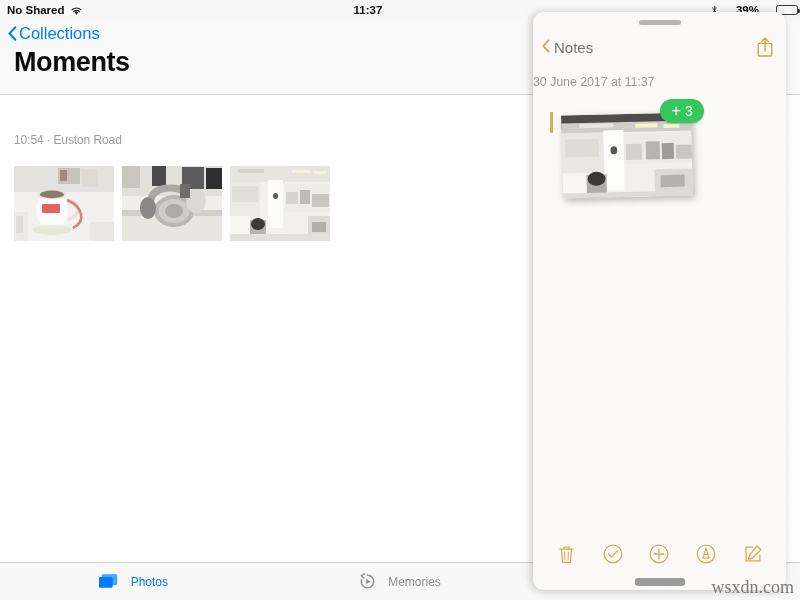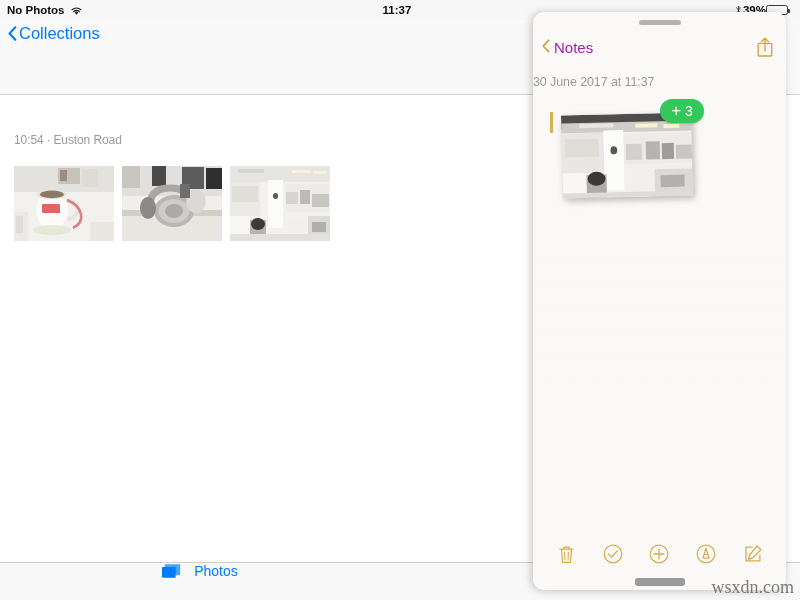--- a/index.html
+++ b/index.html
@@ -14,22 +14,22 @@
 
   
   .statusbar {
     position:absolute; top:0; left:0; width:800px; height:20px;
     background:#f7f7f7;
     display:flex; align-items:center;
     font-size:11.5px; font-weight:bold; color:#0a0a0a;
     z-index:5;
   }
   .sb-left { position:absolute; left:7px; display:flex; align-items:center; gap:5px; }
-  .sb-center { position:absolute; left:0; width:736px; text-align:center;margin-left:29px; }
-  .sb-right { position:absolute; right:12px; display:flex; align-items:center; gap:0; }
+  .sb-center { position:absolute; left:0; width:736px; text-align:center; }
+  .sb-right { position:absolute; right:2px; display:flex; align-items:center; gap:17px; }
   .wifi-icon { display:inline-block; width:13px; height:10px; position:relative; top:1px; }
   .bt-icon { display:inline-block; width:8px; height:12px; position:relative; top:1px; }
   .batt { display:flex; align-items:center; gap:2px; }
   .batt-shell {
     width:22px; height:10px; border:1.2px solid #3a3a3a; border-radius:2.5px;
     position:relative; padding:1px;
   }
   .batt-shell:after{
     content:""; position:absolute; right:-3.2px; top:3px; width:2px; height:4px;
     background:#3a3a3a; border-radius:0 1px 1px 0;
@@ -68,22 +68,22 @@
     background:#e9e9e9;
   }
   .thumb canvas, .thumb .art { width:100%; height:100%; display:block; }
 
   
   .tabbar {
     position:absolute; bottom:0; left:0; width:800px; height:38px;
     background:#f8f8f8; border-top:0.5px solid #cfcfcf;
     display:flex; z-index:4;
   }
-  .tab { flex:1; display:flex; align-items:flex-start; justify-content:center; gap:12px;
-         font-size:14px; cursor:pointer; }
+  .tab { flex:1; display:flex; align-items:center; justify-content:center; gap:12px;
+         font-size:12px; cursor:pointer; }
   .tab.active { color:#007aff; }
   .tab.inactive { color:#8e8e93; }
   .tab-ico { display:flex; align-items:center; }
 
   
   .slideover {
     position:absolute; top:12px; left:533px; width:253px; height:578px;
     background:#fbfaf8;
     border-radius:11px 11px 11px 11px;
     box-shadow:-3px 0 9px rgba(0,0,0,0.13), 0 2px 9px rgba(0,0,0,0.10);
@@ -104,21 +104,21 @@
   .grabber-bottom {
     position:absolute; bottom:4px; left:50%; transform:translateX(-50%);
     width:50px; height:8px; border-radius:3px; background:#9b9b9b;
     cursor:grab; z-index:3;
   }
   .notes-nav {
     position:absolute; top:22px; left:0; width:253px; height:36px; z-index:3;
   }
   .notes-back {
     position:absolute; left:9px; top:5px; display:flex; align-items:center; gap:4px;
-    color:#a21caf; font-size:15px; cursor:pointer;
+    color:#737373; font-size:15px; cursor:pointer;
   }
   .notes-share {
     position:absolute; right:12px; top:2px; cursor:pointer;
   }
   .notes-date {
     position:absolute; top:63px; left:0; width:253px; text-align:left;
     color:#9a9a9a; font-size:12.5px; z-index:3; letter-spacing:-0.1px;
   }
   .notes-caret {
     position:absolute; left:17px; top:100px; width:2.5px; height:21px;
@@ -156,21 +156,21 @@
     font-family:"Liberation Serif", serif;
   }
 </style>
 </head>
 <body>
 
 <div id="root">
 
   <div class="statusbar">
     <div class="sb-left">
-      <span>No Photos</span>
+      <span>No Shared</span>
       <span class="wifi-icon">
         <svg viewBox="0 0 16 12" width="13" height="10">
           <path d="M8 10.6 L10.4 7.6 A3.6 3.6 0 0 0 5.6 7.6 Z" fill="#1a1a1a"></path>
           <path d="M2.6 4.4 A8 8 0 0 1 13.4 4.4" stroke="#1a1a1a" stroke-width="1.5" fill="none" stroke-linecap="round"></path>
           <path d="M4.6 6.6 A5.2 5.2 0 0 1 11.4 6.6" stroke="#1a1a1a" stroke-width="1.5" fill="none" stroke-linecap="round"></path>
         </svg>
       </span>
     </div>
     <div class="sb-center">11:37</div>
     <div class="sb-right">
@@ -188,20 +188,21 @@
 
   <div class="navbar">
     <div class="back-btn">
       <span class="chev-left">
         <svg viewBox="0 0 10 17" width="9" height="15">
           <path d="M8.2 1.4 L1.6 8.5 L8.2 15.6" stroke="#007aff" stroke-width="2.3" fill="none" stroke-linecap="round" stroke-linejoin="round"></path>
         </svg>
       </span>
       <span>Collections</span>
     </div>
+    <div class="page-title">Moments</div>
   </div>
 
   <div class="moment-head">
     <div class="moment-sub">
       <span>10:54</span><span class="dot">·</span><span>Euston Road</span>
     </div>
   </div>
 
   <div class="thumbs">
     <div class="thumb">
@@ -271,20 +272,30 @@
 
   <div class="tabbar">
     <div class="tab active">
       <span class="tab-ico">
         <svg viewBox="0 0 22 18" width="20" height="17">
           <rect x="3" y="1" width="17" height="12" rx="1.2" fill="#4aa3ff"></rect>
           <rect x="0" y="4" width="15" height="12" rx="1.2" fill="#007aff"></rect>
         </svg>
       </span>
       <span>Photos</span>
+    </div>
+    <div class="tab inactive">
+      <span class="tab-ico">
+        <svg viewBox="0 0 20 20" width="17" height="17">
+          <path d="M10 2.6 a7.4 7.4 0 1 1 -7 5" stroke="#8e8e93" stroke-width="1.6" fill="none" stroke-linecap="round"></path>
+          <path d="M6.4 1 L2.6 3.4 L6 6" stroke="#8e8e93" stroke-width="1.6" fill="none" stroke-linecap="round" stroke-linejoin="round"></path>
+          <path d="M8.4 6.9 L13.4 10 L8.4 13.1 Z" fill="#8e8e93"></path>
+        </svg>
+      </span>
+      <span>Memories</span>
     </div>
     <div class="tab inactive">
       <span class="tab-ico">
         <svg viewBox="0 0 24 16" width="21" height="14">
           <path d="M6.5 14 a4.6 4.6 0 0 1 -0.4 -9.1 a6 6 0 0 1 11.3 -0.7 a4.4 4.4 0 0 1 0.4 9.8 Z" fill="#8e8e93"></path>
         </svg>
       </span>
       <span>Shared</span>
     </div>
   </div>

